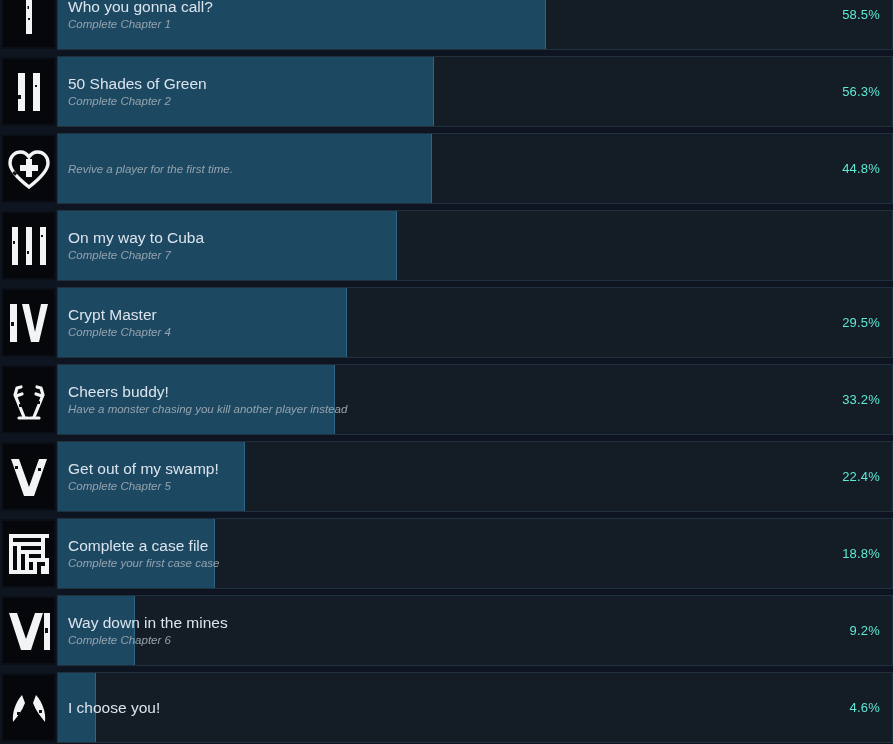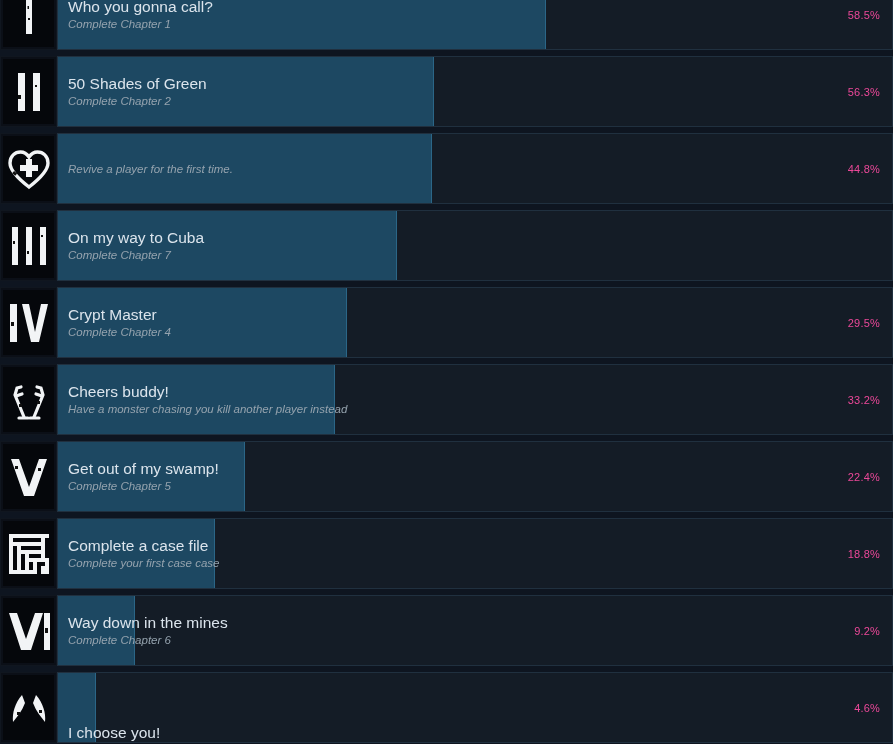--- a/index.html
+++ b/index.html
@@ -72,21 +72,21 @@
 
   .ach-text {
     position: relative;
     z-index: 1;
     height: 100%;
     display: flex;
     flex-direction: column;
     justify-content: center;
     padding: 0 10px;
   }
-  .ach-text.no-desc { justify-content: flex-end; }
+  .ach-text.no-desc { justify-content: center; }
 
   .ach-title {
     font-size: 15.5px;
     line-height: 19px;
     color: #dbe4ec;
     font-weight: 400;
     white-space: nowrap;
   }
   .ach-desc {
     font-size: 11.5px;
@@ -105,22 +105,22 @@
     bottom: 0;
     width: 96px;
     display: flex;
     align-items: center;
     justify-content: flex-end;
     padding-right: 12px;
     z-index: 2;
     pointer-events: none;
   }
   .ach-pct {
-    font-size: 11px;
-    color: #ec4899;
+    font-size: 13px;
+    color: #5eead4;
     font-weight: 400;
     letter-spacing: 0.2px;
   }
 </style>
 </head>
 <body>
 
 <div id="achievement-list">
     <div class="ach-row">
       <div class="ach-icon-cell">

